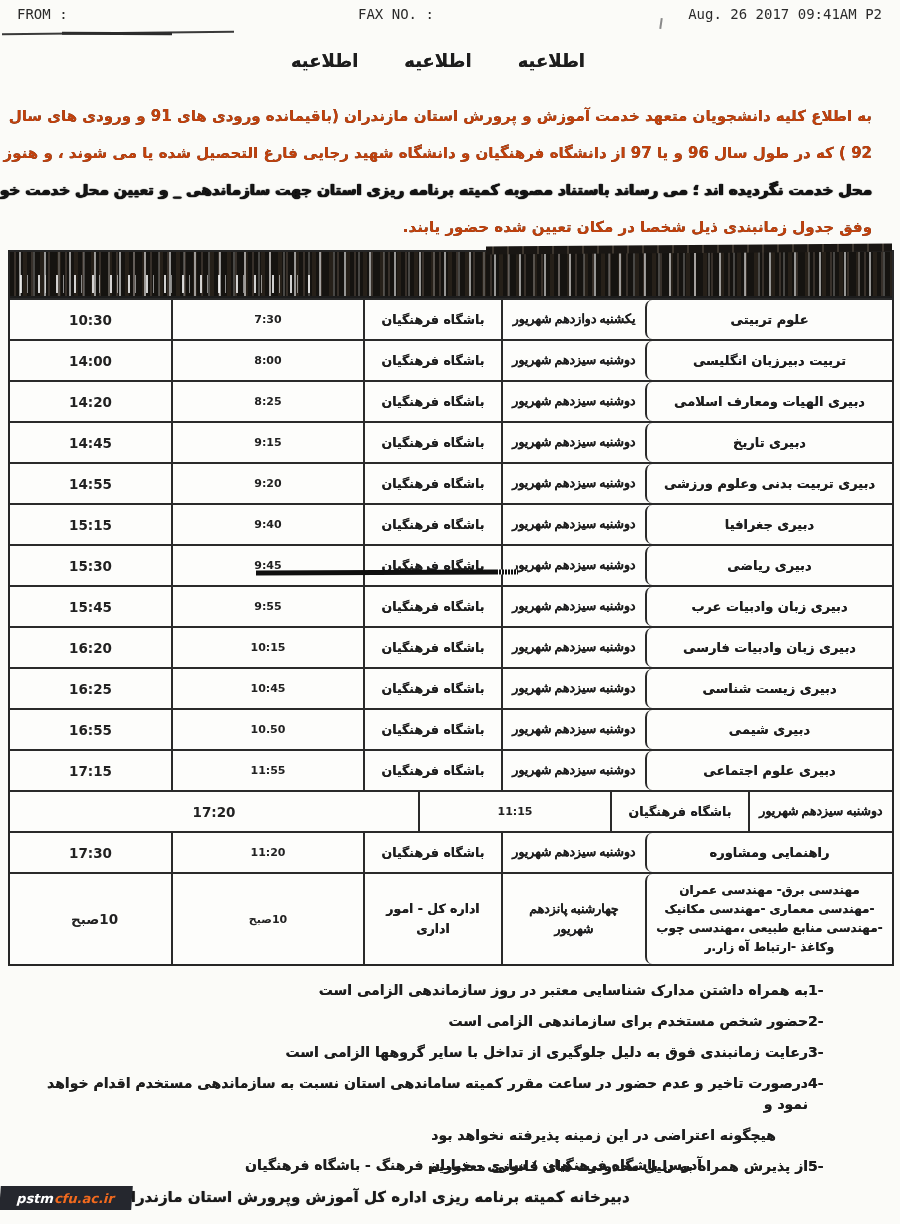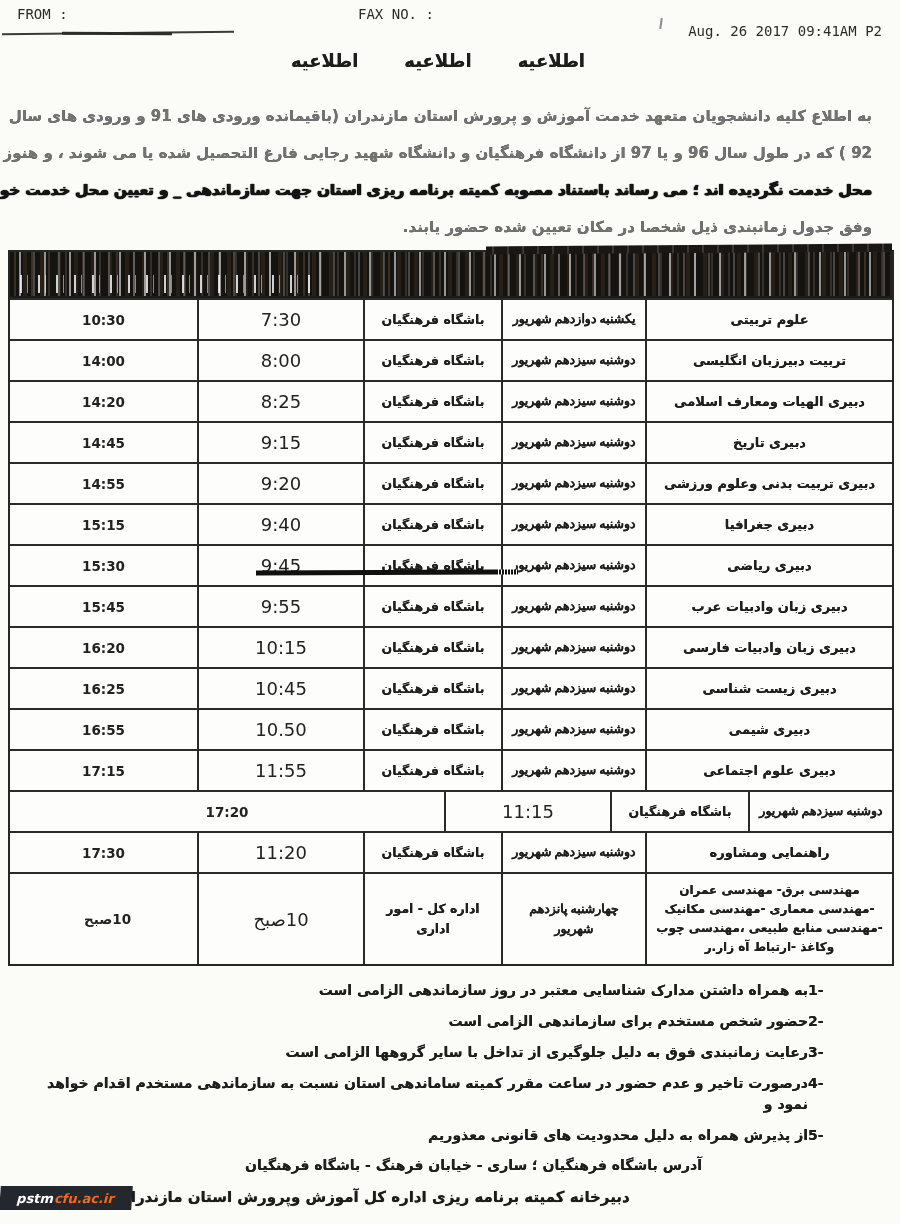--- a/index.html
+++ b/index.html
@@ -12,21 +12,21 @@
     overflow:hidden;
   }
   
   .fax-header {
     position:absolute; top:6px; left:0; width:100%;
     font-family:"DejaVu Sans Mono", monospace;
     font-size:14px; color:#2b2b2b;
   }
   .fax-from { position:absolute; left:17px; top:0; }
   .fax-no   { position:absolute; left:358px; top:0; }
-  .fax-time { position:absolute; right:18px; top:17px; }
+  .fax-time { position:absolute; right:18px; top:0; }
   .scribble {
     position:absolute; left:2px; top:32px; width:232px; height:3px;
     border-top:2px solid #3a3a3a; transform:rotate(-0.6deg);
   }
   .scribble::after {
     content:""; position:absolute; left:60px; top:-2px; width:110px; height:3px;
     background:#2c2c2c; transform:rotate(0.8deg);
   }
   .tick-artifact {
     position:absolute; left:660px; top:18px; width:2px; height:11px;
@@ -41,21 +41,21 @@
   .title-word {
     font-size:18px; font-weight:bold; color:#1d1d1d;
     text-shadow:0 0 0.6px #1d1d1d;
   }
   
   .intro {
     position:absolute; top:98px; right:28px; left:34px;
     direction:rtl; text-align:right;
   }
   .intro-line {
-    font-size:15px; font-weight:bold; line-height:37px; color:#737373;
+    font-size:15px; font-weight:bold; line-height:37px; color:#c2410c;
     white-space:nowrap; letter-spacing:-0.1px;
     text-shadow:0 0 0.5px #242424;
   }
   .intro-line.smudged {
     color:#161616;
     text-shadow:0 0 1px #000, 0.7px 0 0.8px #000, -0.7px 0 0.8px #000;
     filter:blur(0.35px);
   }
   
   .sched-table {
@@ -87,24 +87,24 @@
     position:relative;
   }
   .t-row:first-of-type { border-top:none; }
   .t-row.tall { height:92px;padding-left:8px; }
   .cell {
     display:flex; align-items:center; justify-content:center;
     border-left:2px solid #2a2a2a;
     padding:1px 6px; text-align:center;
   }
   .cell:last-child { border-left:none; }
-  .c-field { width:247px; font-size:13px; font-weight:bold; color:#1f1f1f; text-shadow:0 0 0.5px #1f1f1f; }
+  .c-field { width:247px; font-size:13px; font-weight:bold; color:#1f1f1f; text-shadow:0 0 0.5px #1f1f1f;border-radius:7px; }
   .c-date  { width:144px; font-size:12.5px; font-weight:bold; color:#1f1f1f; text-shadow:0 0 0.5px #1f1f1f; line-height:17px;font-family:Liberation Serif, serif; }
   .c-loc   { width:138px; font-size:12.5px; font-weight:bold; color:#1f1f1f; text-shadow:0 0 0.5px #1f1f1f; line-height:17px; }
-  .c-start { width:166px; font-size:18px; font-weight:400; direction:rtl; }
+  .c-start { width:192px; font-size:11px; font-weight:700; direction:rtl; }
   .c-end   { flex:1; font-size:13.5px; font-weight:600; direction:rtl; }
   .t-row.tall .c-field { font-size:12px; line-height:19px; padding:4px 8px; }
   .t-row.tall .c-date, .t-row.tall .c-loc { line-height:20px; }
   .smear {
     position:absolute; left:246px; top:318px; width:240px; height:5px;
     background:#101010; transform:rotate(-0.2deg);
   }
   .smear::after {
     content:""; position:absolute; right:-22px; top:0; width:22px; height:5px;
     background:repeating-linear-gradient(90deg,#101010 0 2px, #fff 2px 3px);
@@ -295,20 +295,23 @@
     <span class="note-text">حضور شخص مستخدم برای سازماندهی الزامی است</span>
   </div>
   <div class="note">
     <span class="note-num">3-</span>
     <span class="note-text">رعایت زمانبندی فوق به دلیل جلوگیری از تداخل با سایر گروهها الزامی است</span>
   </div>
   <div class="note">
     <span class="note-num">4-</span>
     <span class="note-text">درصورت تاخیر و عدم حضور در ساعت مقرر کمیته ساماندهی استان نسبت به سازماندهی مستخدم اقدام خواهد نمود و</span>
   </div>
+  <div class="note continuation">
+    <span class="note-text">هیچگونه اعتراضی در این زمینه پذیرفته نخواهد بود</span>
+  </div>
   <div class="note">
     <span class="note-num">5-</span>
     <span class="note-text">از پذیرش همراه به دلیل محدودیت های قانونی معذوریم</span>
   </div>
 </div>
 
 <div class="address-line">آدرس باشگاه فرهنگیان ؛ ساری - خیابان فرهنگ - باشگاه فرهنگیان</div>
 <div class="secretariat-line">دبیرخانه کمیته برنامه ریزی اداره کل آموزش وپرورش استان مازندران</div>
 
 <div class="watermark">

